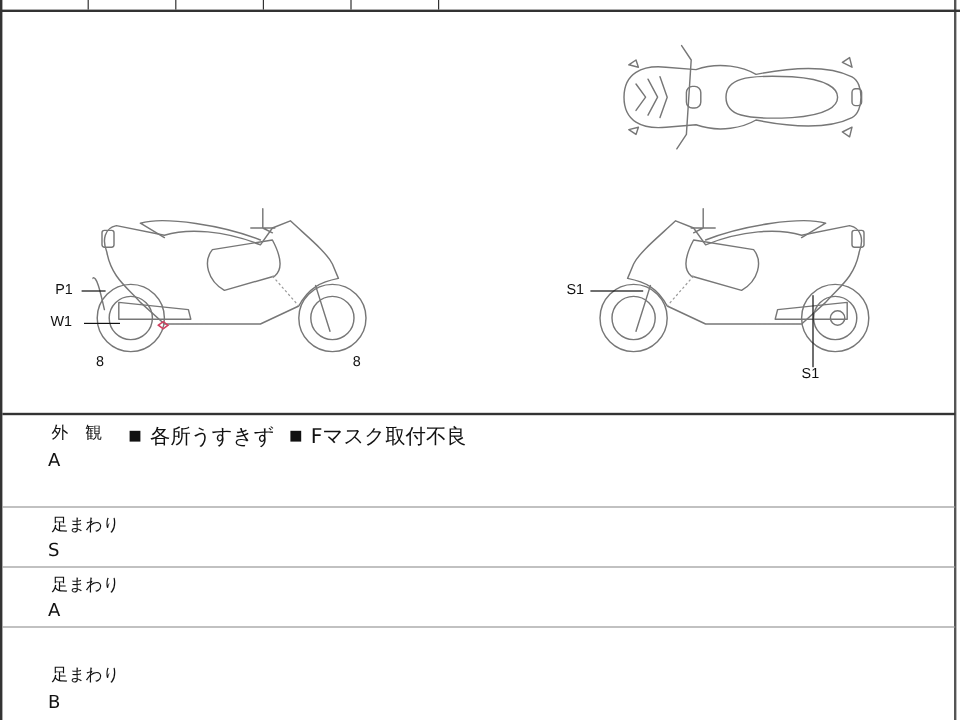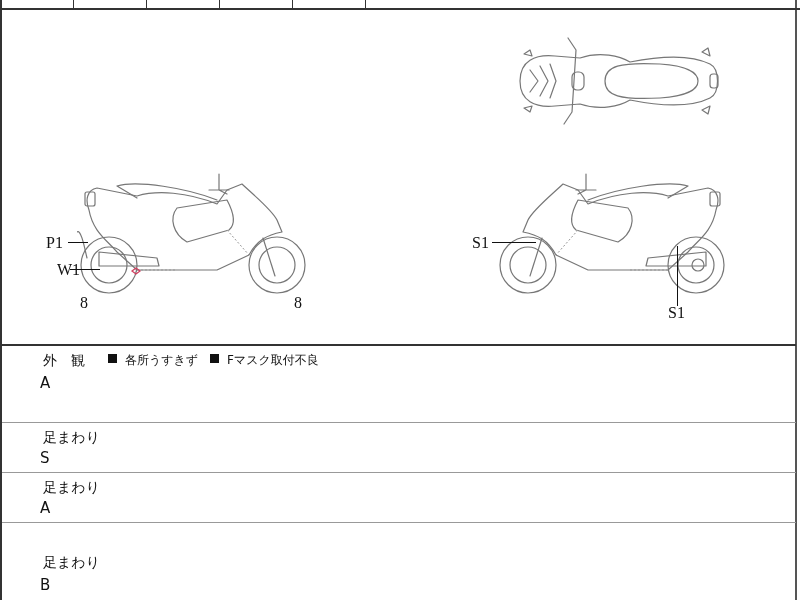--- a/index.html
+++ b/index.html
@@ -1,25 +1,25 @@
 <!DOCTYPE html>
 <html><head>
 <meta charset="utf-8">
 <style>
   html, body { margin:0; padding:0; }
   body { width:800px; height:600px; overflow:hidden; background:#fff; font-family:"DejaVu Sans", sans-serif; color:#111; position:relative; }
   .frame { position:absolute; left:0; top:0; width:797px; height:600px; border-left:2px solid #333; border-right:2px solid #555; box-sizing:border-box; }
   .toprow { position:absolute; left:0; top:0; width:800px; height:8px; border-bottom:2px solid #333; }
   .toprow .col { position:absolute; top:0; height:8px; border-left:1px solid #333; }
   .diagram { position:absolute; left:2px; top:10px; width:794px; height:334px; border-bottom:2px solid #333; }
-  .label { position:absolute; font-size:16px; color:#111; font-family:Liberation Serif, serif; }
+  .label { position:absolute; font-size:12px; color:#111; font-family:Liberation Sans, sans-serif; }
   .section { position:absolute; left:2px; width:794px; border-bottom:1px solid #999; box-sizing:border-box; }
   .sec-title { position:absolute; left:20px; top:6px; font-size:14px; letter-spacing:0;margin-left:21px; }
   .sec-grade { position:absolute; left:38px; top:28px; font-size:15px; }
-  .sec-notes { position:absolute; left:106px; top:6px; font-size:12px; white-space:nowrap; }
+  .sec-notes { position:absolute; left:106px; top:6px; font-size:17px; white-space:nowrap; }
   .sq { display:inline-block; width:9px; height:9px; background:#111; margin-right:8px; vertical-align:1px; }
   .note { margin-right:8px; }
   svg { position:absolute; }
   .ln { fill:none; stroke:#777; stroke-width:1.2; stroke-linejoin:round; stroke-linecap:round; }
   .dash { fill:none; stroke:#999; stroke-width:1; stroke-dasharray:2 2; }
 </style>
 </head>
 <body>
 
 <div class="frame"></div>
@@ -55,21 +55,21 @@
     <rect class="ln" x="8" y="22" width="10" height="14" rx="2"></rect>
     <path class="ln" d="M142 4 L142 20 L150 24 M132 20 L152 20"></path>
     <path class="ln" d="M22 82 L80 88 L82 96 L22 96 Z"></path>
     <path class="ln" d="M186 68 L198 106"></path>
     <path class="dash" d="M60 100 L100 100 M150 60 L172 85"></path>
     <path class="ln" d="M0 62 C4 58 8 80 10 88"></path>
     <path d="M55 101 l4 -3 l4 3 l-4 3 Z" fill="none" stroke="#d04060" stroke-width="1.3"></path>
   </svg>
   <span class="label" style="left:44px;top:224px">P1</span>
   <div style="position:absolute;left:66px;top:232px;width:20px;border-top:1px solid #111"></div>
-  <span class="label" style="left:55px;top:251px">W1</span>
+  <span class="label" style="left:40px;top:251px">W1</span>
   <div style="position:absolute;left:68px;top:259px;width:30px;border-top:1px solid #111"></div>
   <span class="label" style="left:78px;top:284px">8</span>
   <span class="label" style="left:292px;top:284px">8</span>
 
   <svg style="left:496px;top:160px" width="230" height="130" viewBox="0 0 230 130">
     <g transform="translate(230,0) scale(-1,1)">
       <circle class="ln" cx="32" cy="95" r="28"></circle>
       <circle class="ln" cx="32" cy="95" r="18"></circle>
       <circle class="ln" cx="200" cy="95" r="28"></circle>
       <circle class="ln" cx="200" cy="95" r="18"></circle>

